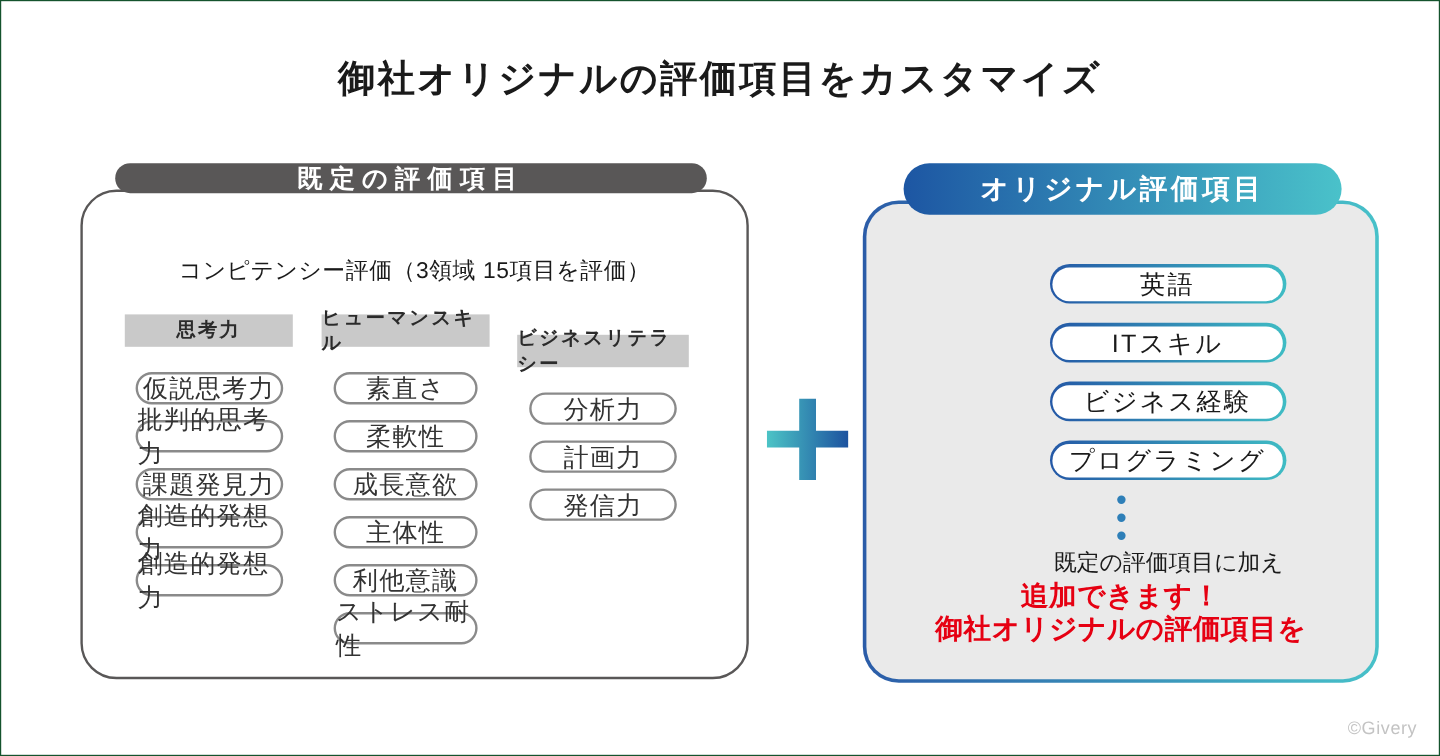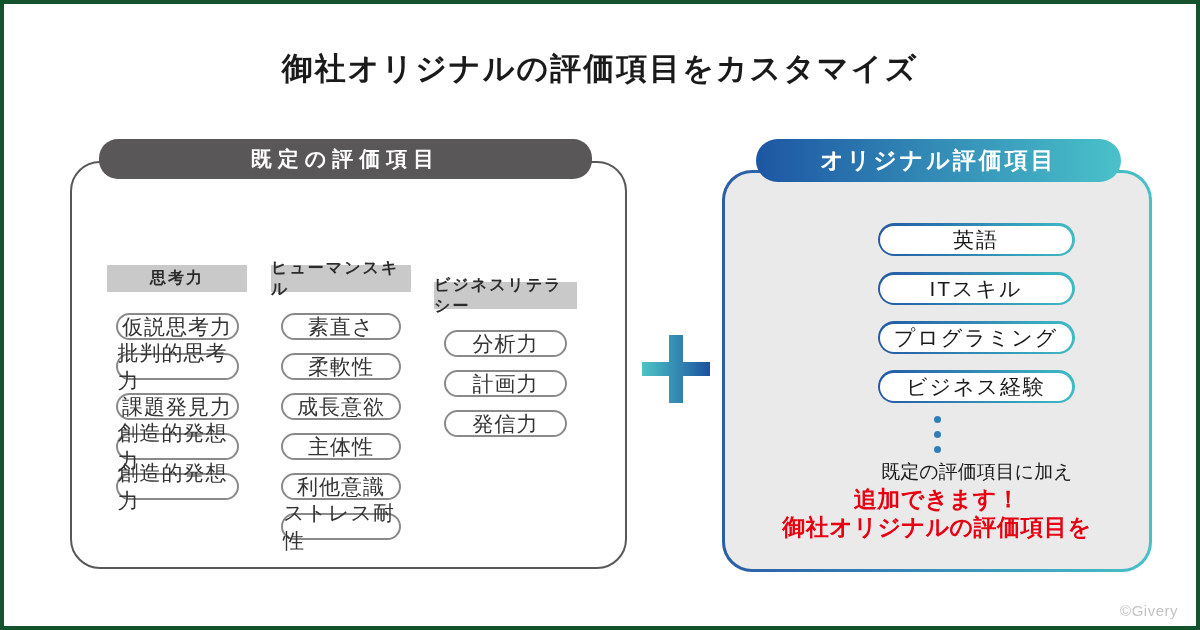--- a/index.html
+++ b/index.html
@@ -4,21 +4,21 @@
 <style>
   * { margin: 0; padding: 0; box-sizing: border-box; }
   html, body { background: #ffffff; }
   body { font-family: "Liberation Sans", "DejaVu Sans", sans-serif; }
 
   #canvas {
     position: relative;
     width: 1200px;
     height: 630px;
     background: #ffffff;
-    border: 4px solid #14532d;
+    border: 1px solid #14532d;
     overflow: hidden;
   }
 
   .page-title {
     position: absolute;
     top: 44px; left: 0;
     width: 100%;
     text-align: center;
     font-size: 31px;
     font-weight: bold;
@@ -31,21 +31,21 @@
     position: absolute;
     left: 66px; top: 157px;
     width: 557px; height: 408px;
     background: #ffffff;
     border: 2.5px solid #595757;
     border-radius: 30px;
   }
   .default-header {
     position: absolute;
     left: 95px; top: 135px;
-    width: 493px; height: 40px;
+    width: 493px; height: 25px;
     background: #595757;
     border-radius: 19px;
     color: #ffffff;
     font-size: 21px;
     font-weight: bold;
     letter-spacing: 6px;
     display: flex; align-items: center; justify-content: center;
     z-index: 2;
   }
   .subtitle {
@@ -195,20 +195,21 @@
 </style>
 </head>
 <body>
 
 <div id="canvas">
 
   <div class="page-title">御社オリジナルの評価項目をカスタマイズ</div>
 
   <div class="default-panel"></div>
   <div class="default-header">既定の評価項目</div>
+  <div class="subtitle">コンピテンシー評価（3領域 15項目を評価）</div>
 
   <div class="skill-column col-1">
     <div class="col-header">思考力</div>
     <div class="skill-pill first w123">仮説思考力</div>
     <div class="skill-pill w123">批判的思考力</div>
     <div class="skill-pill w123">課題発見力</div>
     <div class="skill-pill w123">創造的発想力</div>
     <div class="skill-pill w123">創造的発想力</div>
   </div>
 
@@ -247,24 +248,24 @@
   <div class="original-header">オリジナル評価項目</div>
 
   <div class="original-items">
     <div class="original-pill-border">
       <div class="original-pill-fill">英語</div>
     </div>
     <div class="original-pill-border">
       <div class="original-pill-fill">ITスキル</div>
     </div>
     <div class="original-pill-border">
+      <div class="original-pill-fill">ビジネス経験</div>
+    </div>
+    <div class="original-pill-border">
       <div class="original-pill-fill">プログラミング</div>
-    </div>
-    <div class="original-pill-border">
-      <div class="original-pill-fill">ビジネス経験</div>
     </div>
   </div>
 
   <div class="dots">
     <span class="dot"></span>
     <span class="dot"></span>
     <span class="dot"></span>
   </div>
 
   <div class="note-line1">既定の評価項目に加え</div>

